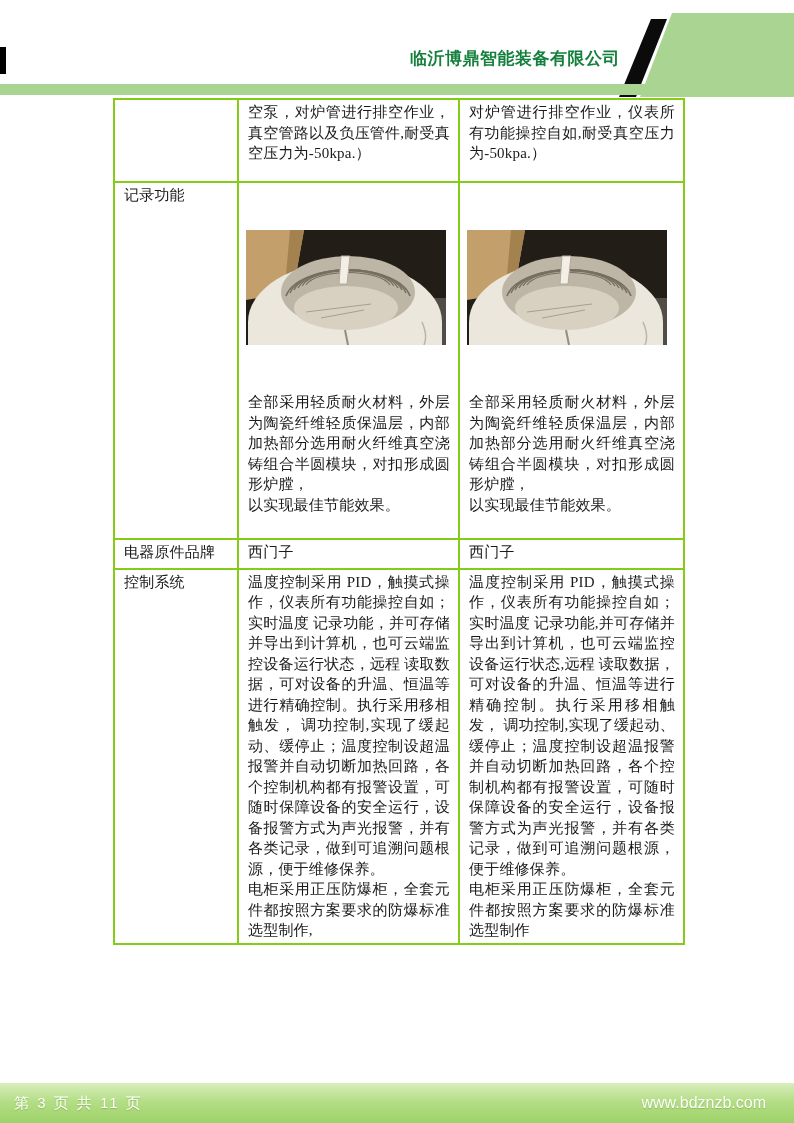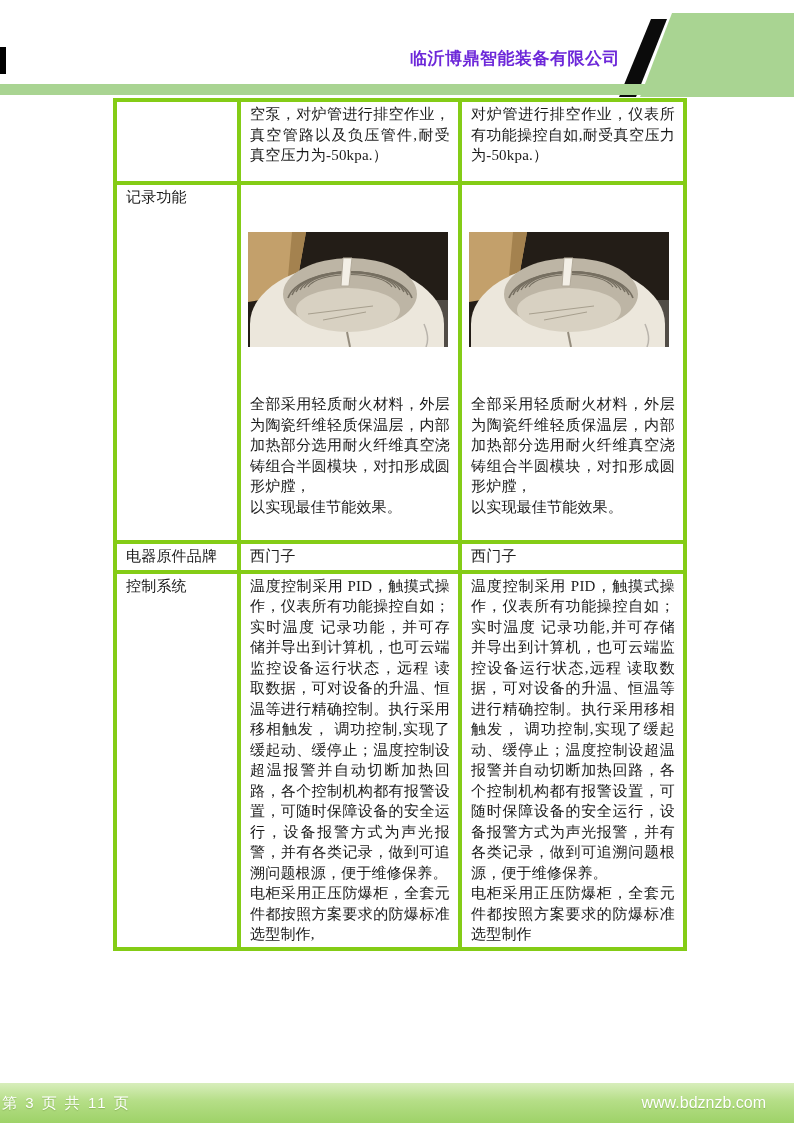--- a/index.html
+++ b/index.html
@@ -8,44 +8,44 @@
     font-family:"Liberation Serif","DejaVu Serif",serif;
     color:#1a1a1a;overflow:hidden;
   }
   
   .hdr-svg{position:absolute;top:0;left:0;width:794px;height:97px;display:block;}
   .left-black-tab{position:absolute;left:0;top:47px;width:6px;height:27px;background:#000;}
   .green-band{position:absolute;left:0;top:84px;width:794px;height:11px;background:#a9d492;}
   .company-name{
     position:absolute;top:47px;right:174px;height:24px;line-height:24px;
     font-family:"Liberation Sans","DejaVu Sans",sans-serif;
-    font-weight:700;font-size:17px;letter-spacing:.5px;color:#6d28d9;white-space:nowrap;
+    font-weight:700;font-size:17px;letter-spacing:.5px;color:#15803d;white-space:nowrap;
   }
   
   table.spec{
     position:absolute;left:113px;top:98px;width:570px;
     border-collapse:collapse;table-layout:fixed;
   }
   table.spec td{
-    border:4px solid #84cc16;vertical-align:top;
+    border:2px solid #84cc16;vertical-align:top;
     padding:2px 8px 2px 9px;
     font-size:15px;line-height:20.5px;letter-spacing:.2px;
     text-align:justify;white-space:pre-line;
   }
   td.lbl{text-align:left;white-space:nowrap;}
   .photo-wrap{margin:4px 0 6px -2px;}
   .photo-wrap svg{display:block;}
   
   .footer-bar{
     position:absolute;left:0;bottom:0;width:794px;height:40px;
     background:linear-gradient(to bottom,#d8eebc 0%,#b5de87 45%,#9ed268 100%);
     display:flex;align-items:center;justify-content:space-between;
     font-family:"Liberation Sans","DejaVu Sans",sans-serif;color:#ffffff;
   }
-  .footer-page{margin-left:2px;font-size:15px;letter-spacing:2px;text-shadow:0 1px 1px rgba(120,160,70,.6);}
+  .footer-page{margin-left:14px;font-size:15px;letter-spacing:2px;text-shadow:0 1px 1px rgba(120,160,70,.6);}
   .footer-url{margin-right:28px;font-size:16px;color:#ffffff;text-shadow:0 1px 1px rgba(120,160,70,.6);}
 </style>
 </head>
 <body>
 
 <svg class="hdr-svg" viewBox="0 0 794 97">
   <polygon points="672,13 794,13 794,97 640,97" fill="#a9d492"></polygon>
   <polygon points="651,19 667,19 636,97 619,97" fill="#0b0b0b"></polygon>
 </svg>
 <div class="left-black-tab"></div>

